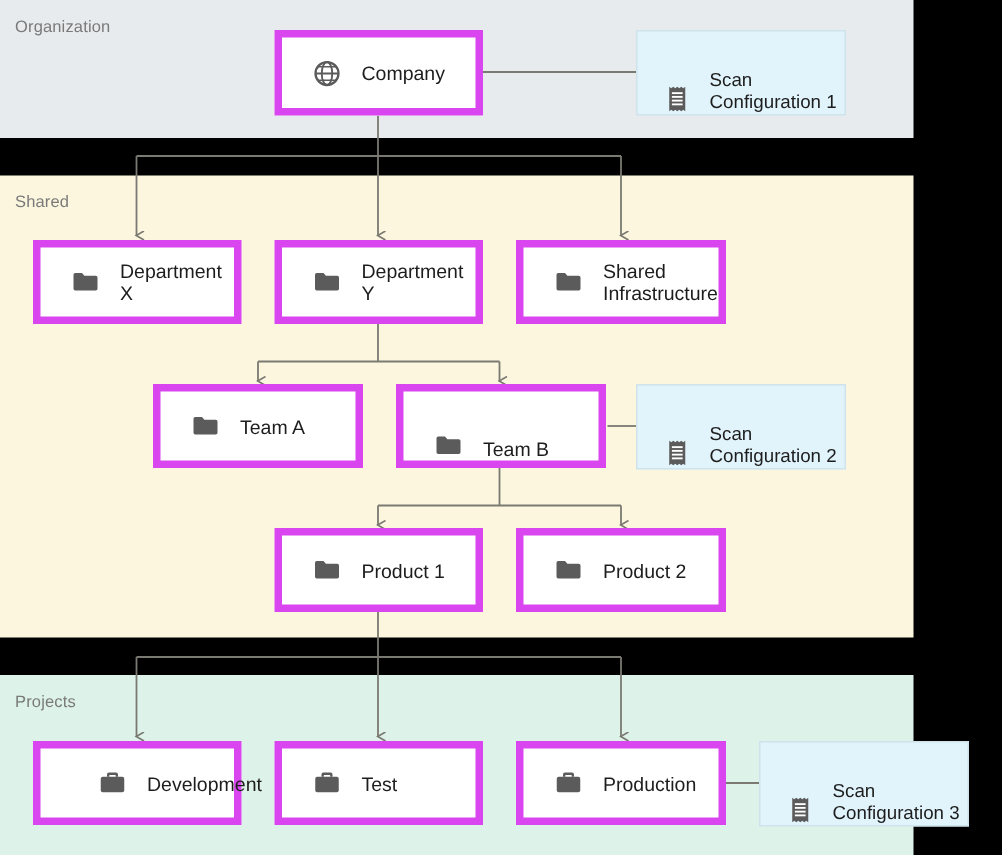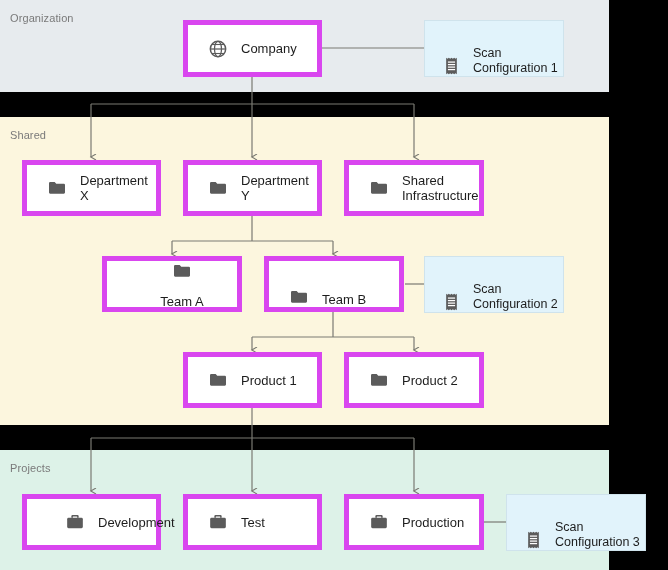--- a/index.html
+++ b/index.html
@@ -168,21 +168,21 @@
 
   <div class="node" style="left:344px; top:160px; width:140px; height:56px;">
     <svg class="ico" viewBox="0 0 24 24">
       <path d="M2.4 6.2 a1.4 1.4 0 0 1 1.4-1.4 h5.4 l1.9 2.1 h9.1 a1.4 1.4 0 0 1 1.4 1.4 v9.1
                a1.4 1.4 0 0 1 -1.4 1.4 H3.8 a1.4 1.4 0 0 1 -1.4 -1.4 Z" fill="#5b5b5b"></path>
     </svg>
     <span class="label">Shared
 Infrastructure</span>
   </div>
 
-  <div class="node" style="left:102px; top:256px; width:140px; height:56px;flex-direction:column;">
+  <div class="node" style="left:102px; top:256px; width:140px; height:56px;">
     <svg class="ico" viewBox="0 0 24 24">
       <path d="M2.4 6.2 a1.4 1.4 0 0 1 1.4-1.4 h5.4 l1.9 2.1 h9.1 a1.4 1.4 0 0 1 1.4 1.4 v9.1
                a1.4 1.4 0 0 1 -1.4 1.4 H3.8 a1.4 1.4 0 0 1 -1.4 -1.4 Z" fill="#5b5b5b"></path>
     </svg>
     <span class="label">Team A</span>
   </div>
 
   <div class="node" style="left:264px; top:256px; width:140px; height:56px;align-items:flex-end;">
     <svg class="ico" viewBox="0 0 24 24">
       <path d="M2.4 6.2 a1.4 1.4 0 0 1 1.4-1.4 h5.4 l1.9 2.1 h9.1 a1.4 1.4 0 0 1 1.4 1.4 v9.1

